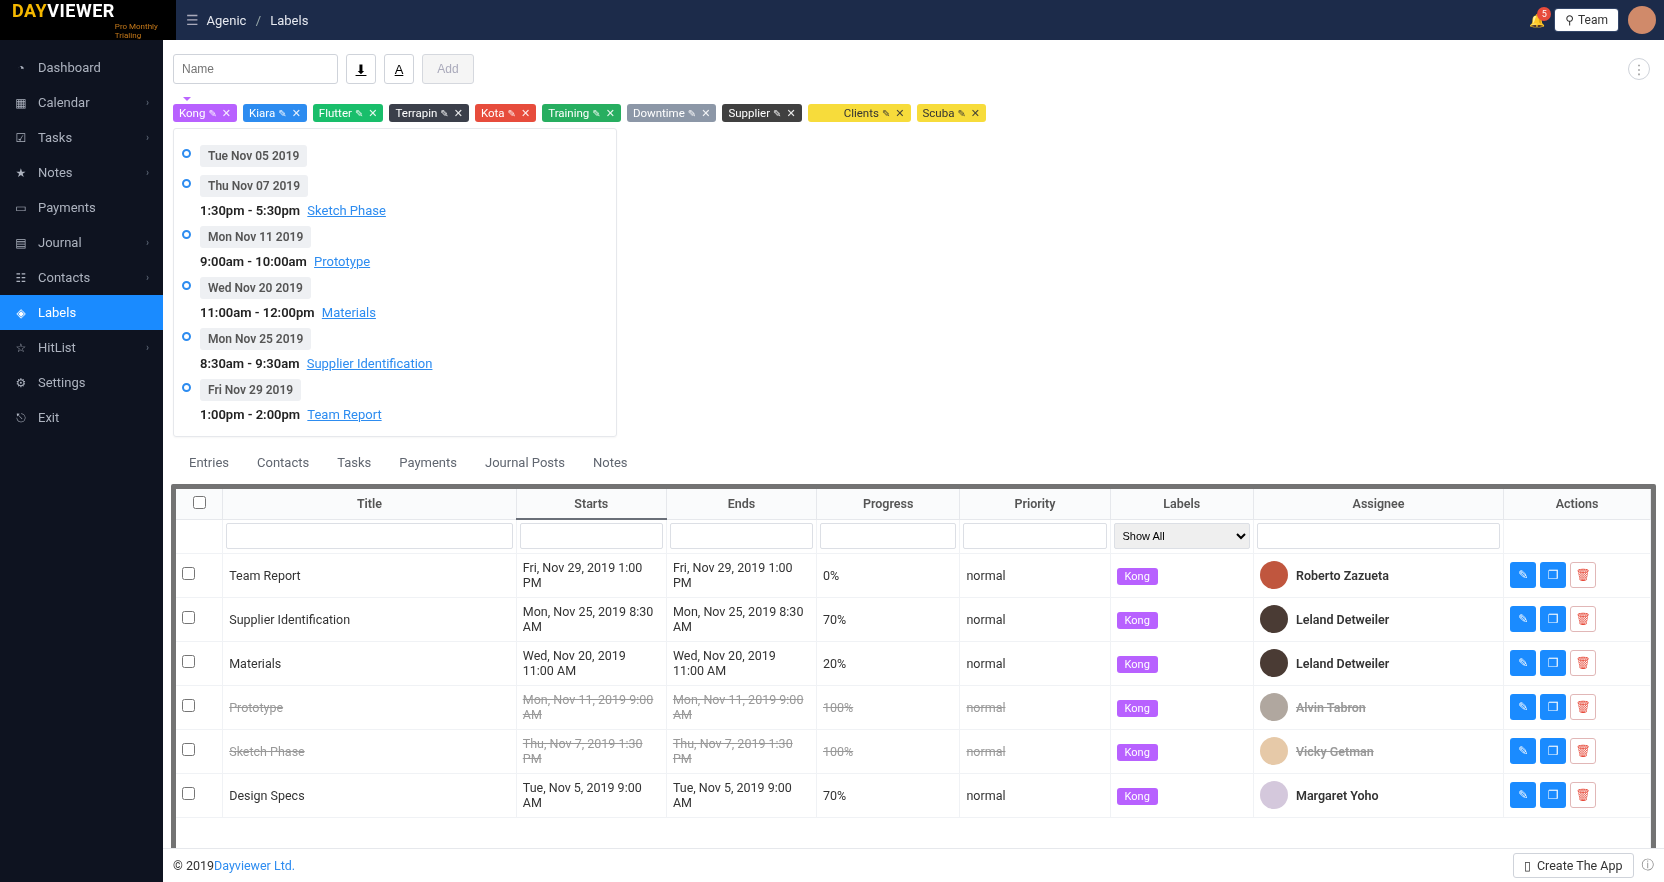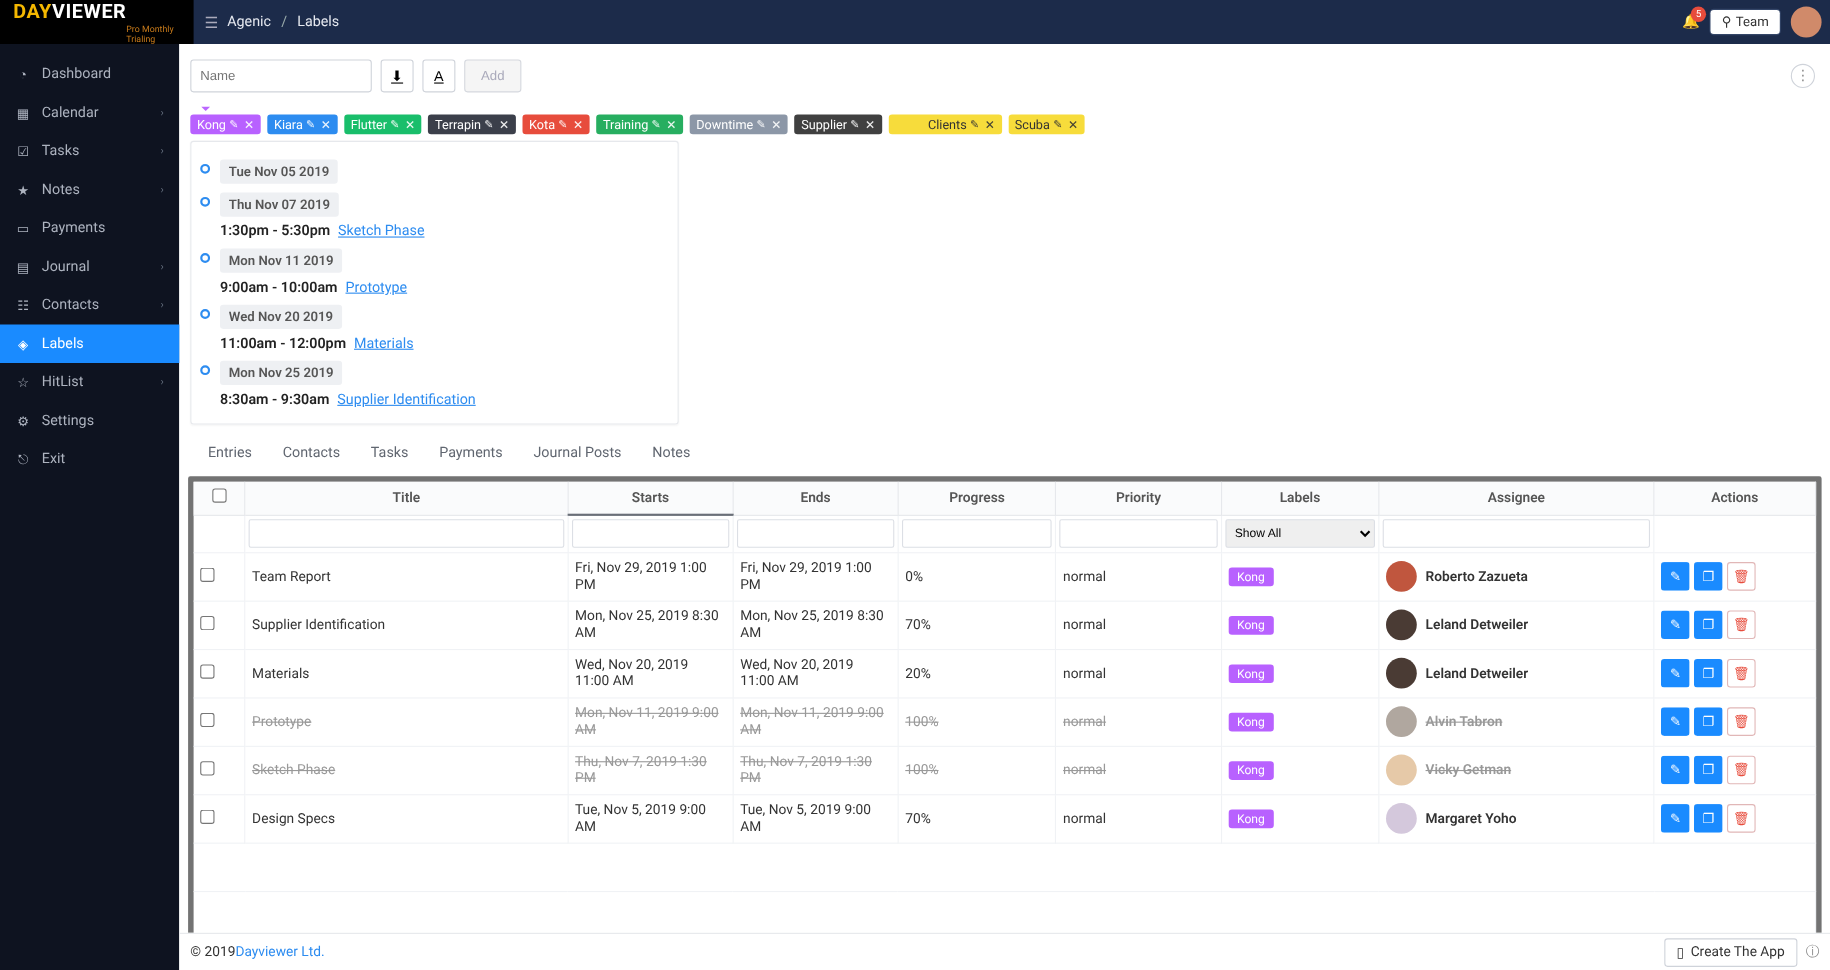--- a/index.html
+++ b/index.html
@@ -248,20 +248,23 @@
     <div class="event-line"><span class="time">1:30pm - 5:30pm</span> <a href="#" class="title">Sketch Phase</a></div></div>
               <div class="event-block"><span class="event-dot"></span>
     <span class="event-date">Mon Nov 11 2019</span>
     <div class="event-line"><span class="time">9:00am - 10:00am</span> <a href="#" class="title">Prototype</a></div></div>
               <div class="event-block"><span class="event-dot"></span>
     <span class="event-date">Wed Nov 20 2019</span>
     <div class="event-line"><span class="time">11:00am - 12:00pm</span> <a href="#" class="title">Materials</a></div></div>
               <div class="event-block"><span class="event-dot"></span>
     <span class="event-date">Mon Nov 25 2019</span>
     <div class="event-line"><span class="time">8:30am - 9:30am</span> <a href="#" class="title">Supplier Identification</a></div></div>
+              <div class="event-block"><span class="event-dot"></span>
+    <span class="event-date">Fri Nov 29 2019</span>
+    <div class="event-line"><span class="time">1:00pm - 2:00pm</span> <a href="#" class="title">Team Report</a></div></div>
             </div>
 
           <div class="table-area">
             <div class="tab-row" id="tabs">
                 <span class="tab">Entries</span>
                 <span class="tab">Contacts</span>
                 <span class="tab">Tasks</span>
                 <span class="tab">Payments</span>
                 <span class="tab">Journal Posts</span>
                 <span class="tab">Notes</span>

